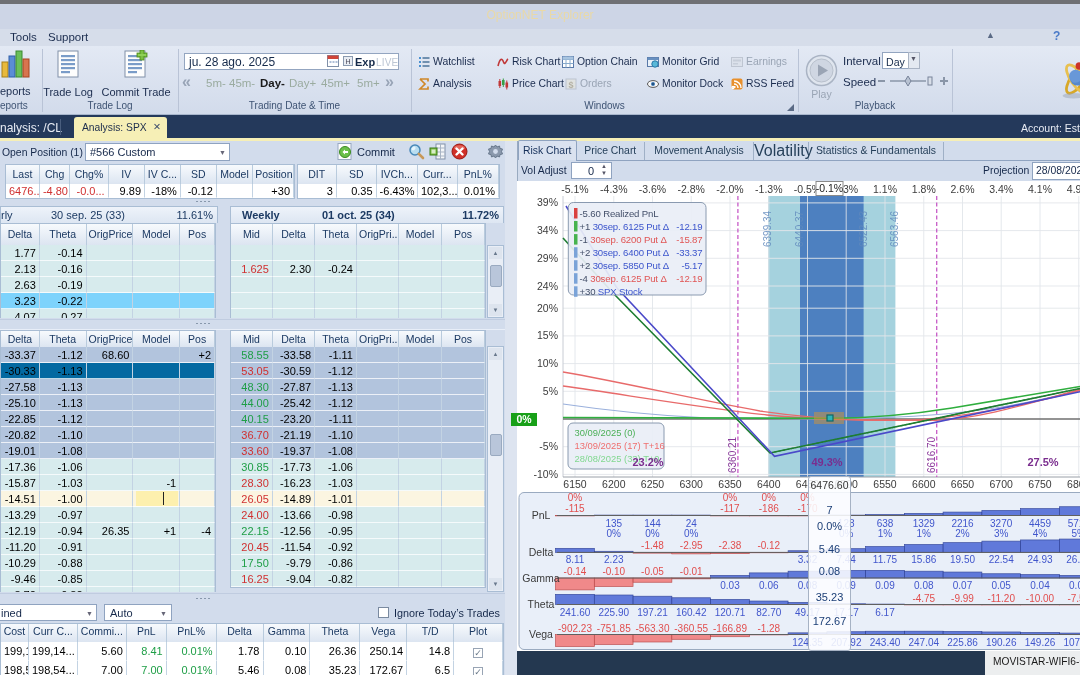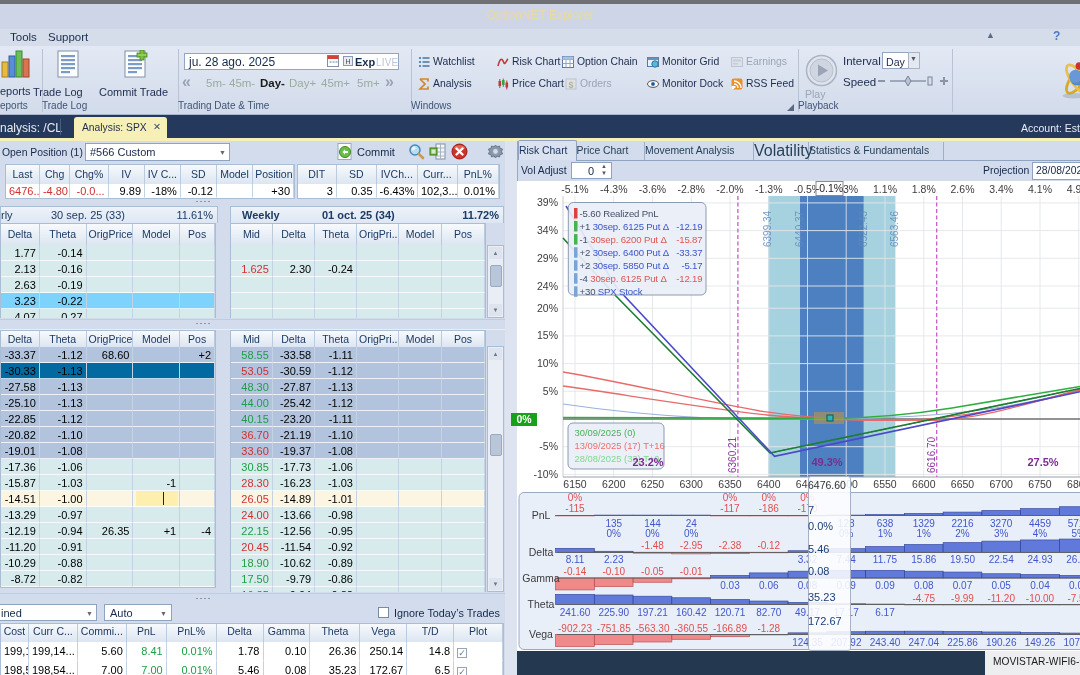--- a/index.html
+++ b/index.html
@@ -1,18 +1,18 @@
 <!DOCTYPE html>
 <html><head><meta charset="utf-8"><style>
 
 *{margin:0;padding:0;box-sizing:border-box}
 html,body{width:1080px;height:675px;overflow:hidden}
 body{font-family:"Liberation Sans",sans-serif;font-size:11px;position:relative;background:#d2dcec}
 .a{position:absolute}
-.r{text-align:right}.c{text-align:left}.l{text-align:left;padding:0 1px}
+.r{text-align:right}.c{text-align:center}.l{text-align:left;padding:0 1px}
 .red{color:#d03030}.grn{color:#1e9e46}
 .row{display:flex}
 .cell{border-right:1px solid #c3d3e3;padding:0 3px;overflow:hidden;white-space:nowrap}
 .hcell{border-right:1px solid #b9cbdd;padding:0 2px;overflow:hidden;white-space:nowrap;
   background:linear-gradient(#f7fafd,#dce5f1);color:#1c3a63;text-align:center;font-size:10.5px}
 
 </style></head><body>
 <div class="a" style="left:0;top:0;width:1080px;height:4px;background:#6f7074"></div>
 <div class="a" style="left:0;top:4px;width:1080px;height:25px;background:#cdd5e6"></div>
 <div class="a" style="left:0;top:8px;width:1080px;text-align:center;color:#e9d9a7;font-size:12px">OptionNET Explorer</div>
@@ -471,20 +471,27 @@
 <div class="cell r" style="width:35px;line-height:16.0px;border-bottom:1px solid rgba(255,255,255,0.75)"></div>
 </div>
 <div class="row" style="height:16.0px;background:#d7ebed">
 <div class="cell r" style="width:39px;line-height:16.0px;border-bottom:1px solid rgba(255,255,255,0.75)">-10.29</div>
 <div class="cell r" style="width:47px;line-height:16.0px;border-bottom:1px solid rgba(255,255,255,0.75)">-0.88</div>
 <div class="cell r" style="width:47px;line-height:16.0px;border-bottom:1px solid rgba(255,255,255,0.75)"></div>
 <div class="cell r" style="width:47px;line-height:16.0px;border-bottom:1px solid rgba(255,255,255,0.75)"></div>
 <div class="cell r" style="width:35px;line-height:16.0px;border-bottom:1px solid rgba(255,255,255,0.75)"></div>
 </div>
 <div class="row" style="height:16.0px;background:#d7ebed">
+<div class="cell r" style="width:39px;line-height:16.0px;border-bottom:1px solid rgba(255,255,255,0.75)">-9.46</div>
+<div class="cell r" style="width:47px;line-height:16.0px;border-bottom:1px solid rgba(255,255,255,0.75)">-0.85</div>
+<div class="cell r" style="width:47px;line-height:16.0px;border-bottom:1px solid rgba(255,255,255,0.75)"></div>
+<div class="cell r" style="width:47px;line-height:16.0px;border-bottom:1px solid rgba(255,255,255,0.75)"></div>
+<div class="cell r" style="width:35px;line-height:16.0px;border-bottom:1px solid rgba(255,255,255,0.75)"></div>
+</div>
+<div class="row" style="height:16.0px;background:#d7ebed">
 <div class="cell r" style="width:39px;line-height:16.0px;border-bottom:1px solid rgba(255,255,255,0.75)">-8.72</div>
 <div class="cell r" style="width:47px;line-height:16.0px;border-bottom:1px solid rgba(255,255,255,0.75)">-0.82</div>
 <div class="cell r" style="width:47px;line-height:16.0px;border-bottom:1px solid rgba(255,255,255,0.75)"></div>
 <div class="cell r" style="width:47px;line-height:16.0px;border-bottom:1px solid rgba(255,255,255,0.75)"></div>
 <div class="cell r" style="width:35px;line-height:16.0px;border-bottom:1px solid rgba(255,255,255,0.75)"></div>
 </div>
 </div>
 </div>
 <div class="a" style="left:136px;top:490.5px;width:42px;height:15px;background:#fdf0ae"></div>
 <div class="a" style="left:163px;top:492px;width:1px;height:12.5px;background:#222"></div>
@@ -591,28 +598,20 @@
 <div class="cell r" style="width:42.5px;line-height:16.0px;border-bottom:1px solid rgba(255,255,255,0.75)">-12.56</div>
 <div class="cell r" style="width:42px;line-height:16.0px;border-bottom:1px solid rgba(255,255,255,0.75)">-0.95</div>
 <div class="cell " style="width:42px;line-height:16.0px;border-bottom:1px solid rgba(255,255,255,0.75)"></div>
 <div class="cell " style="width:43.5px;line-height:16.0px;border-bottom:1px solid rgba(255,255,255,0.75)"></div>
 <div class="cell " style="width:43px;line-height:16.0px;border-bottom:1px solid rgba(255,255,255,0.75)"></div>
 </div>
 <div class="row" style="height:16.0px;background:#d7ebed">
 <div class="cell r red" style="width:42px;line-height:16.0px;border-bottom:1px solid rgba(255,255,255,0.75)">20.45</div>
 <div class="cell r" style="width:42.5px;line-height:16.0px;border-bottom:1px solid rgba(255,255,255,0.75)">-11.54</div>
 <div class="cell r" style="width:42px;line-height:16.0px;border-bottom:1px solid rgba(255,255,255,0.75)">-0.92</div>
-<div class="cell " style="width:42px;line-height:16.0px;border-bottom:1px solid rgba(255,255,255,0.75)"></div>
-<div class="cell " style="width:43.5px;line-height:16.0px;border-bottom:1px solid rgba(255,255,255,0.75)"></div>
-<div class="cell " style="width:43px;line-height:16.0px;border-bottom:1px solid rgba(255,255,255,0.75)"></div>
-</div>
-<div class="row" style="height:16.0px;background:#d7ebed">
-<div class="cell r grn" style="width:42px;line-height:16.0px;border-bottom:1px solid rgba(255,255,255,0.75)">18.90</div>
-<div class="cell r" style="width:42.5px;line-height:16.0px;border-bottom:1px solid rgba(255,255,255,0.75)">-10.62</div>
-<div class="cell r" style="width:42px;line-height:16.0px;border-bottom:1px solid rgba(255,255,255,0.75)">-0.89</div>
 <div class="cell " style="width:42px;line-height:16.0px;border-bottom:1px solid rgba(255,255,255,0.75)"></div>
 <div class="cell " style="width:43.5px;line-height:16.0px;border-bottom:1px solid rgba(255,255,255,0.75)"></div>
 <div class="cell " style="width:43px;line-height:16.0px;border-bottom:1px solid rgba(255,255,255,0.75)"></div>
 </div>
 <div class="row" style="height:16.0px;background:#d7ebed">
 <div class="cell r grn" style="width:42px;line-height:16.0px;border-bottom:1px solid rgba(255,255,255,0.75)">17.50</div>
 <div class="cell r" style="width:42.5px;line-height:16.0px;border-bottom:1px solid rgba(255,255,255,0.75)">-9.79</div>
 <div class="cell r" style="width:42px;line-height:16.0px;border-bottom:1px solid rgba(255,255,255,0.75)">-0.86</div>
 <div class="cell " style="width:42px;line-height:16.0px;border-bottom:1px solid rgba(255,255,255,0.75)"></div>
 <div class="cell " style="width:43.5px;line-height:16.0px;border-bottom:1px solid rgba(255,255,255,0.75)"></div>

